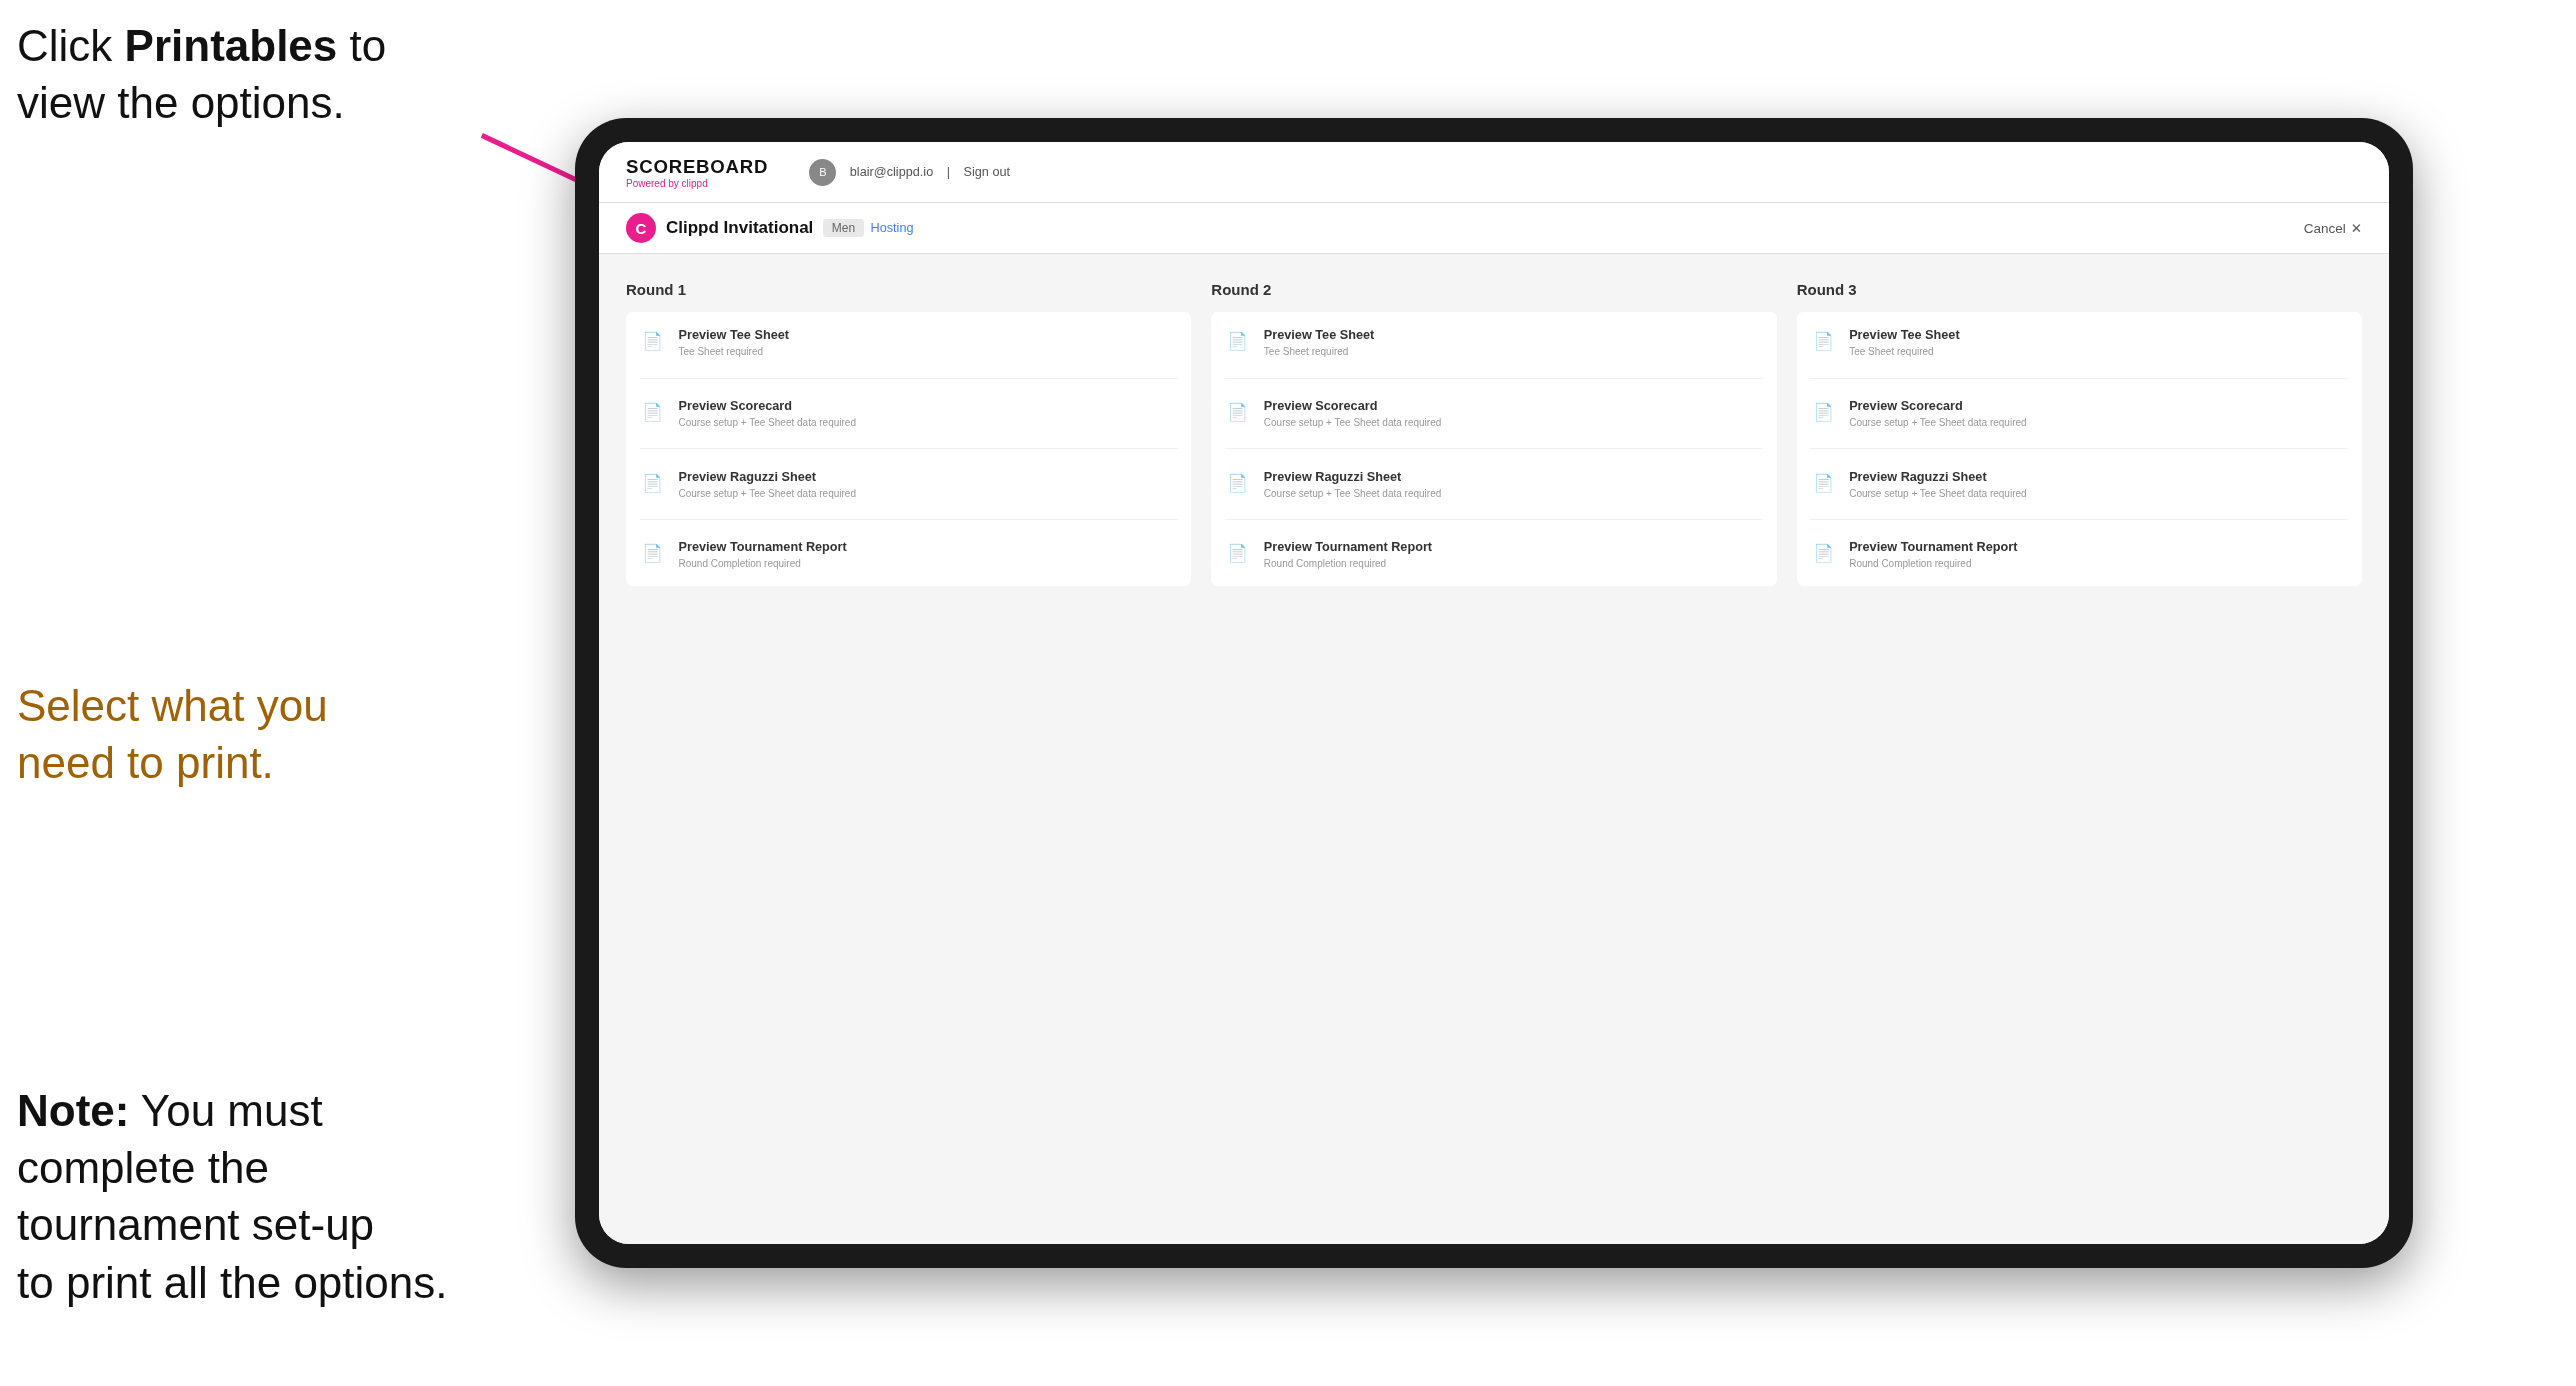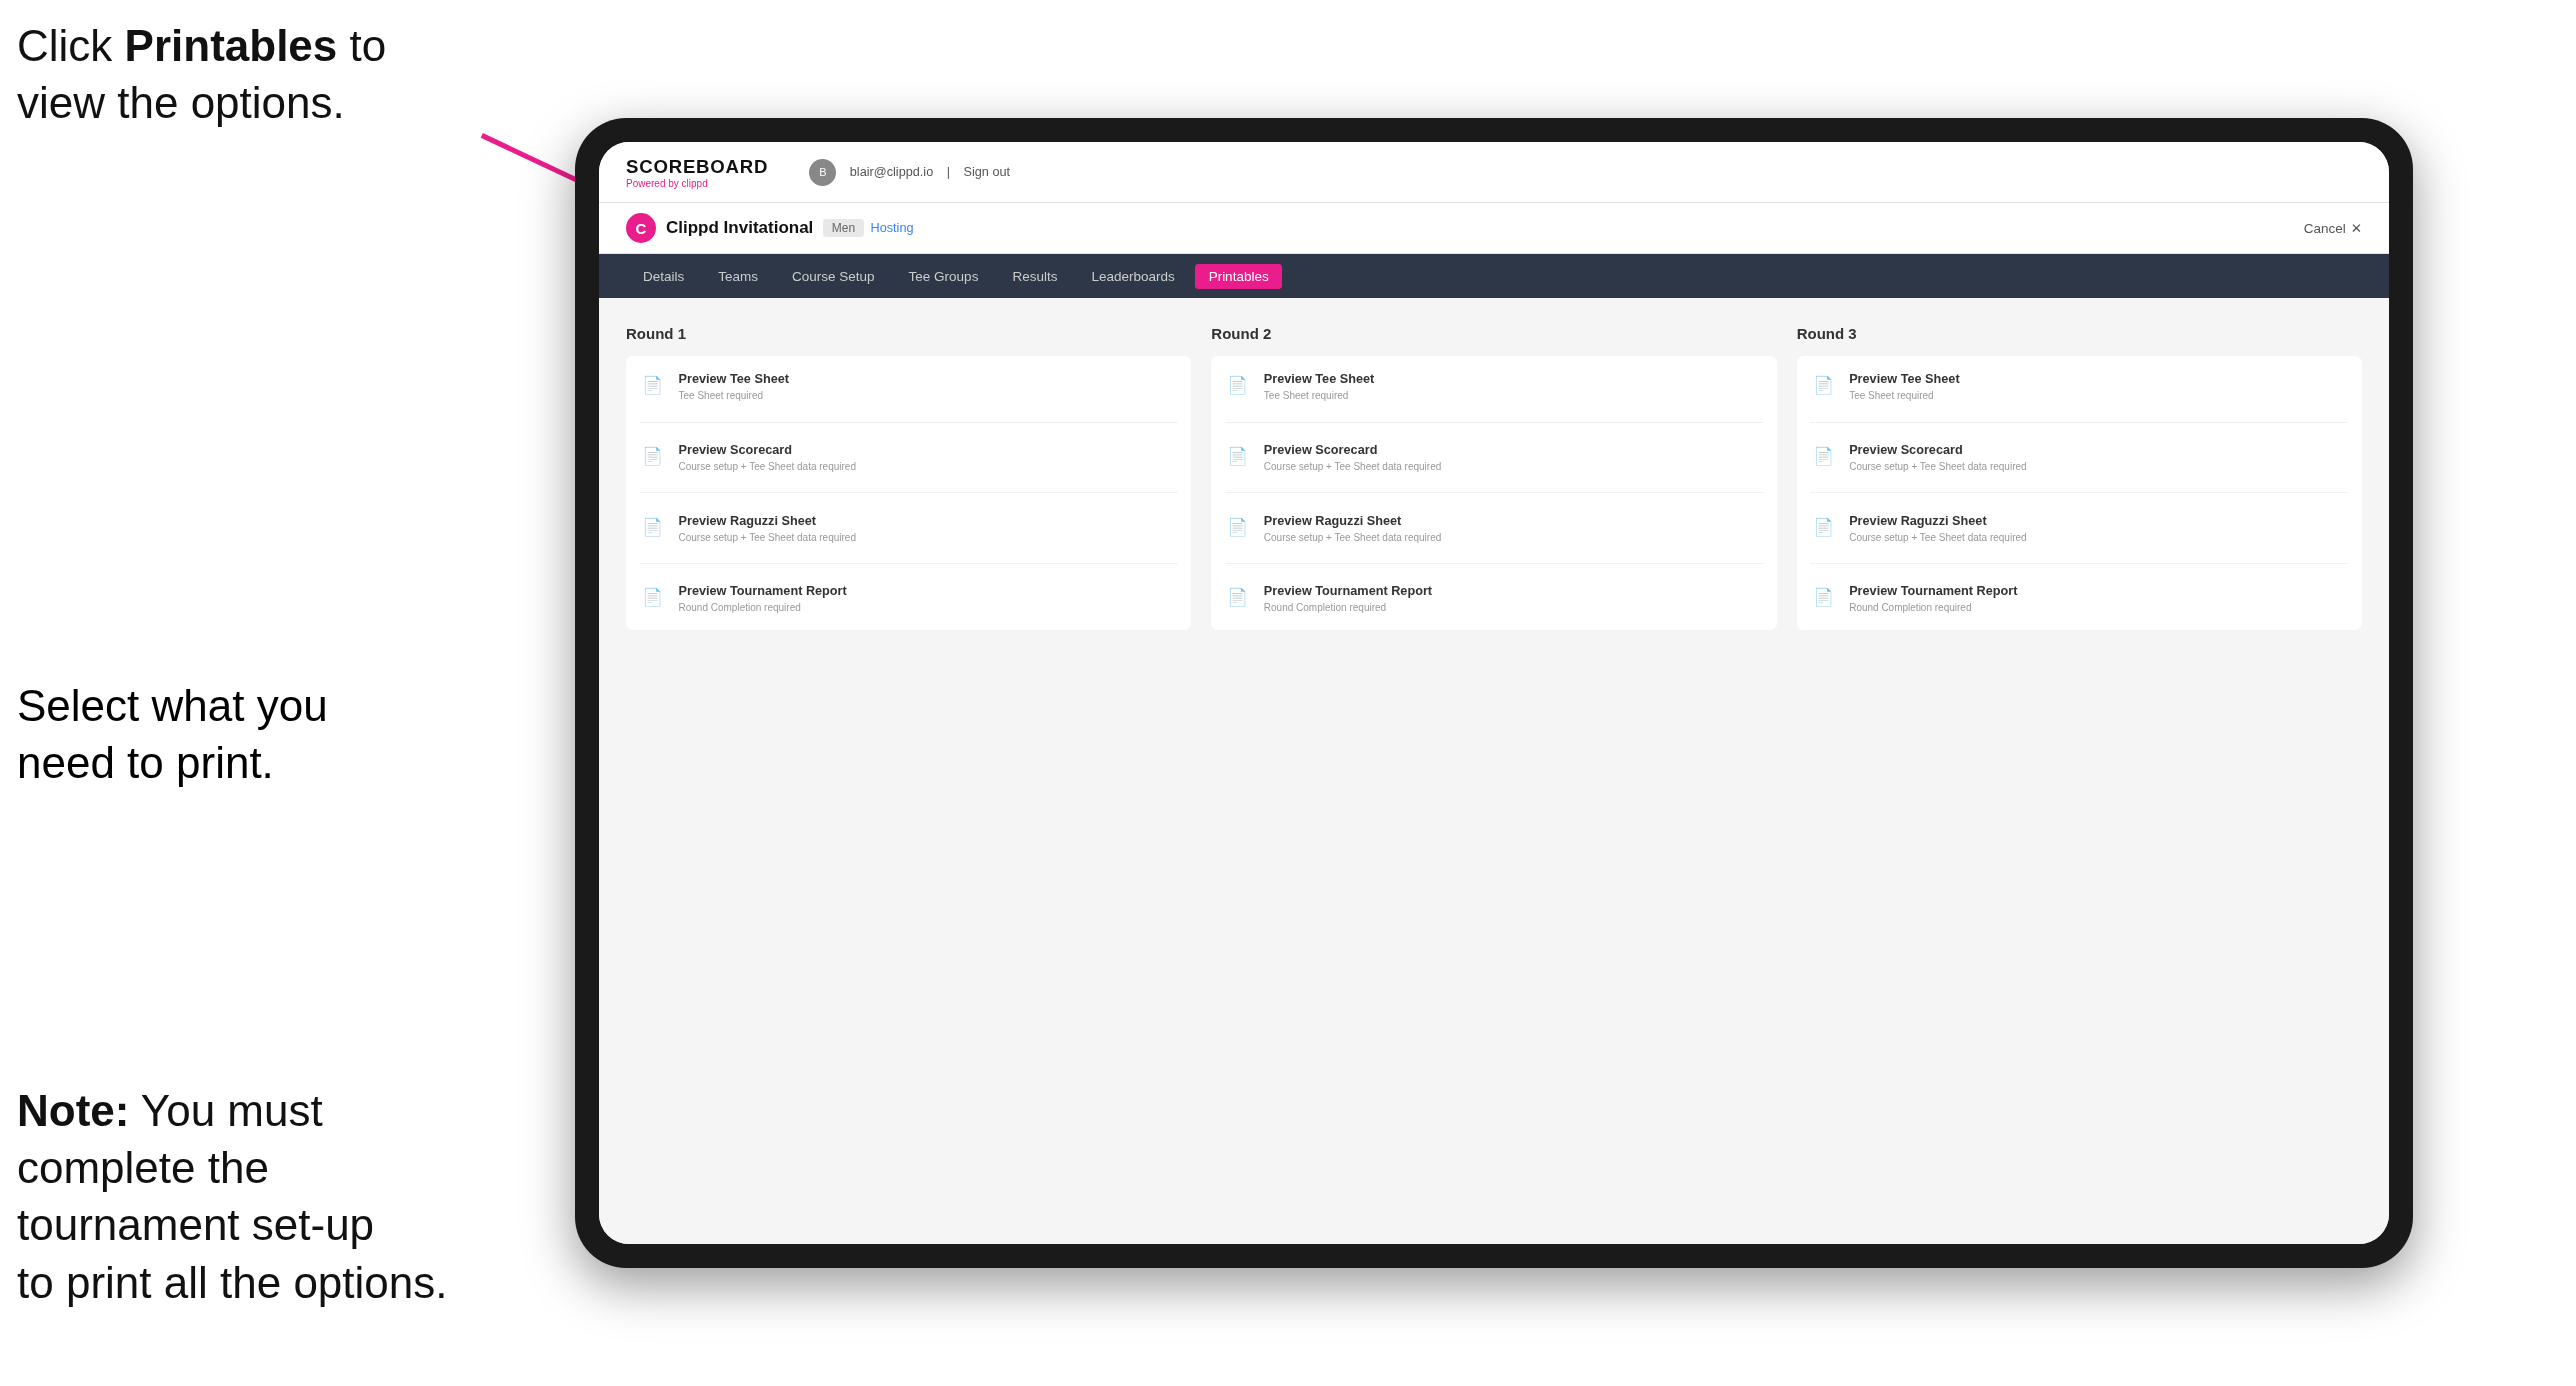--- a/index.html
+++ b/index.html
@@ -24,21 +24,21 @@
     }
     .instruction-top strong { font-weight: 800; }
 
     
     .instruction-mid {
       position: absolute;
       top: 677px;
       left: 17px;
       font-size: 44px;
       line-height: 1.3;
-      color: #000000;
+      color: #a16207;
       max-width: 491px;
     }
 
     
     .instruction-bottom {
       position: absolute;
       top: 1082px;
       left: 17px;
       font-size: 44px;
       line-height: 1.3;
@@ -324,29 +324,20 @@
       <div class="tournament-logo">C</div>
       <span class="tournament-name">Clippd Invitational</span>
       <span class="tournament-badge">Men</span>
       <span class="tournament-status">Hosting</span>
       <div class="cancel-btn">
         <span>Cancel</span>
         <span>✕</span>
       </div>
     </div>
 
-    <div class="sub-nav">
-      <span class="sub-nav-item">Details</span>
-      <span class="sub-nav-item">Teams</span>
-      <span class="sub-nav-item">Course Setup</span>
-      <span class="sub-nav-item">Tee Groups</span>
-      <span class="sub-nav-item">Results</span>
-      <span class="sub-nav-item">Leaderboards</span>
-      <span class="sub-nav-item active">Printables</span>
-    </div>
 
     <div class="main-content">
       <div class="rounds-grid">
 
         <div class="round-column">
           <div class="round-title">Round 1</div>
           <div class="round-card">
             <div class="print-item">
               <div class="print-icon">📄</div>
               <div class="print-text">

